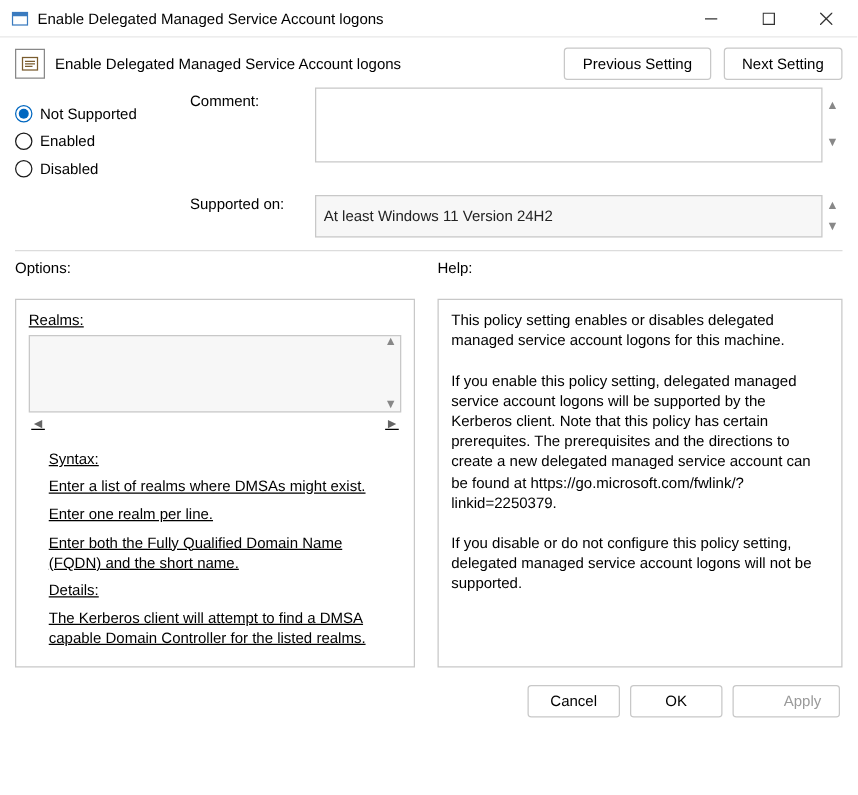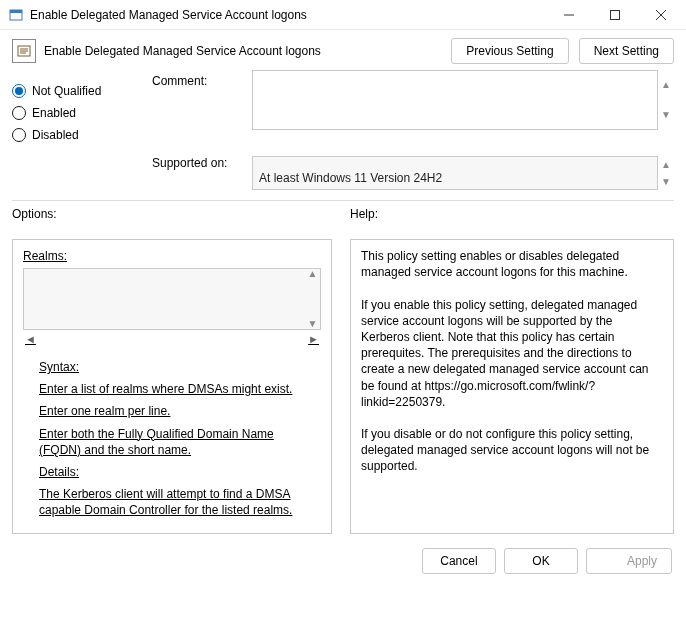--- a/index.html
+++ b/index.html
@@ -72,21 +72,21 @@
   .spinner {
     width:16px; display:flex; flex-direction:column;
   }
   .spinner .arrow {
     flex:1; display:flex; align-items:center; justify-content:center;
     color:#888;
   }
   .support-row { display:flex; gap:10px; align-items:flex-start; margin-top:6px; margin-left:140px;}
   .support-box {
     flex:1; border:1px solid #c8c8c8; background:#f7f7f7; height:34px;
-    padding:4px 6px; color:#222; display:flex; align-items:flex-end;
+    padding:4px 6px; color:#222; display:flex; align-items:center;
   }
   .sep { border:none; border-top:1px solid #dcdcdc; margin:10px 0 6px; }
   .columns { display:flex; gap:18px; }
   .col-label { margin-bottom:18px; }
   .col { display:flex; flex-direction:column; }
   .col.options { width:320px;justify-content:space-between; }
   .col.help { flex:1; }
   .panel {
     border:1px solid #c8c8c8; background:#fff; flex:1;
     padding:8px 10px; overflow:hidden; line-height:1.35;
@@ -158,21 +158,21 @@
     <div class="nav-btns">
       <button class="btn">Previous Setting</button>
       <button class="btn">Next Setting</button>
     </div>
   </div>
 
   <div class="row">
     <div class="radios">
       <div class="radio-item">
         <span class="radio checked"></span>
-        <span>Not Qualified</span>
+        <span>Not Supported</span>
       </div>
       <div class="radio-item">
         <span class="radio"></span>
         <span>Enabled</span>
       </div>
       <div class="radio-item">
         <span class="radio"></span>
         <span>Disabled</span>
       </div>
     </div>

